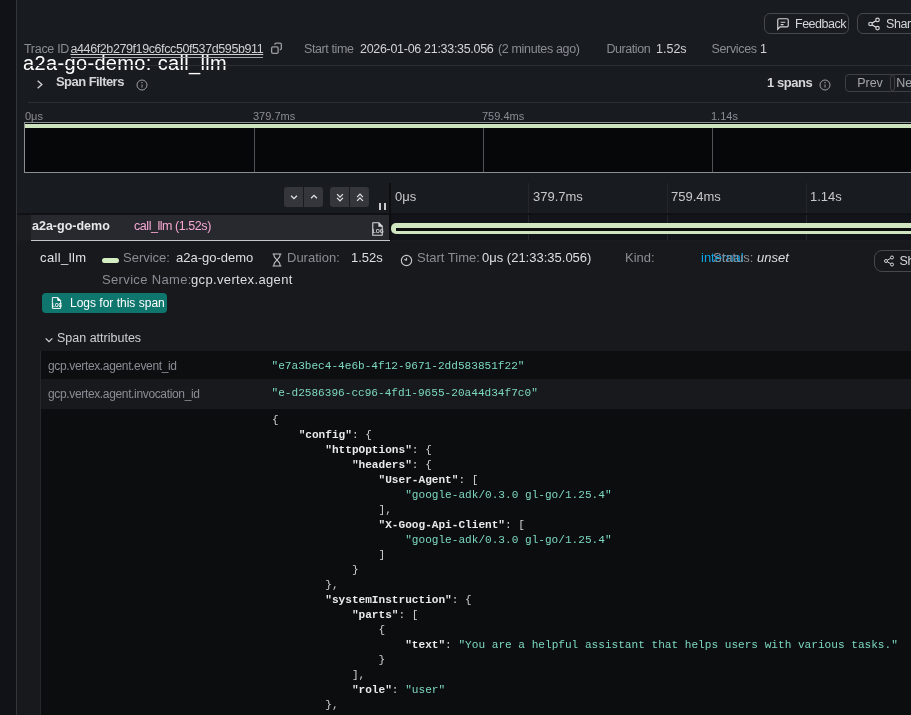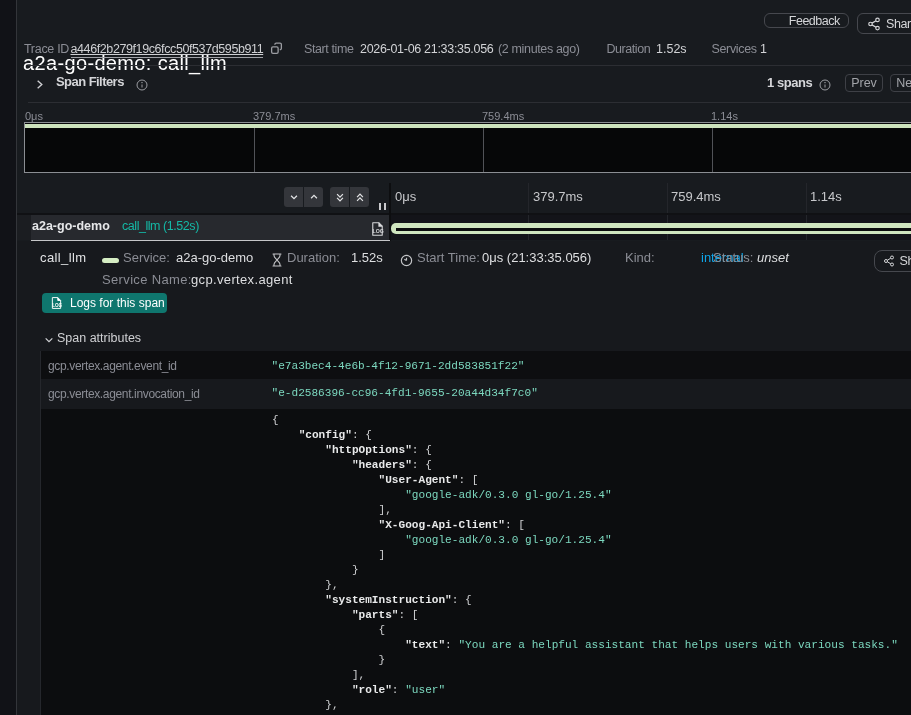--- a/index.html
+++ b/index.html
@@ -26,21 +26,21 @@
       <path d="M9 5V4.5A2.5 2.5 0 0 1 11.5 2h7A2.5 2.5 0 0 1 21 4.5v7a2.5 2.5 0 0 1-2.5 2.5H18"></path>
     </svg>
   <div class="abs g" style="left:304px;top:41.5px;font-size:12.5px;letter-spacing:-0.4px;">Start time</div>
   <div class="abs" style="left:360px;top:41.5px;font-size:12.5px;letter-spacing:-0.3px;color:#d2d3d6;font-weight:500;">2026-01-06 21:33:35.056</div>
   <div class="abs g" style="left:498px;top:41.5px;font-size:12.5px;letter-spacing:-0.35px;">(2 minutes ago)</div>
   <div class="abs g" style="left:606.5px;top:41.5px;font-size:12.5px;letter-spacing:-0.45px;">Duration</div>
   <div class="abs" style="left:656px;top:41.5px;font-size:12.5px;color:#d2d3d6;font-weight:500;">1.52s</div>
   <div class="abs g" style="left:711.5px;top:41.5px;font-size:12.5px;letter-spacing:-0.35px;">Services</div>
   <div class="abs" style="left:760px;top:41.5px;font-size:12.5px;color:#d2d3d6;font-weight:500;">1</div>
 
-  <div class="abs" style="left:764px;top:13px;width:84.5px;height:15px;border:1px solid #46484e;border-radius:6px;display:flex;align-items:center;padding-left:11px;flex-direction:column;">
+  <div class="abs" style="left:764px;top:13px;width:84.5px;height:21px;border:1px solid #46484e;border-radius:6px;display:flex;align-items:center;padding-left:11px;">
     <svg width="14" height="14" viewBox="0 0 24 24" fill="none" stroke="#d5d6d9" stroke-width="2">
         <path d="M21 15a2 2 0 0 1-2 2H7l-4 4V5a2 2 0 0 1 2-2h14a2 2 0 0 1 2 2z"></path>
         <path d="M8 9h8M8 13h5"></path>
       </svg>
     <span style="font-size:12.5px;letter-spacing:-0.5px;color:#d5d6d9;margin-left:5px;">Feedback</span>
   </div>
   <div class="abs" style="left:857px;top:13px;width:85px;height:21px;border:1px solid #46484e;border-radius:6px;display:flex;align-items:center;padding-left:9px;">
     <svg width="14" height="14" viewBox="0 0 24 24" fill="none" stroke="#d5d6d9" stroke-width="2">
         <circle cx="18" cy="5" r="3"></circle>
         <circle cx="6" cy="12" r="3"></circle>
@@ -59,21 +59,21 @@
       <circle cx="12" cy="12" r="10"></circle>
       <path d="M12 11v6"></path>
       <circle cx="12" cy="7.5" r="0.6" fill="#9b9da2"></circle>
     </svg>
   <div class="abs" style="left:767px;top:75px;font-size:13px;font-weight:600;letter-spacing:-0.45px;color:#d5d6d9;">1 spans</div>
   <svg class="abs" style="left:818.5px;top:78.5px;" width="12" height="12" viewBox="0 0 24 24" fill="none" stroke="#9b9da2" stroke-width="2">
       <circle cx="12" cy="12" r="10"></circle>
       <path d="M12 11v6"></path>
       <circle cx="12" cy="7.5" r="0.6" fill="#9b9da2"></circle>
     </svg>
-  <div class="abs" style="left:845px;top:74px;width:38px;height:18px;border:1px solid #3e4046;border-radius:4px;color:#a2a4a9;font-size:12.5px;display:flex;align-items:center;justify-content:center;">Prev</div>
+  <div class="abs" style="left:845px;top:74px;width:50px;height:18px;border:1px solid #3e4046;border-radius:4px;color:#a2a4a9;font-size:12.5px;display:flex;align-items:center;justify-content:center;">Prev</div>
   <div class="abs" style="left:890px;top:74px;width:38px;height:18px;border:1px solid #3e4046;border-radius:4px;color:#a2a4a9;font-size:12.5px;display:flex;align-items:center;justify-content:center;">Next</div>
   <div class="abs" style="left:28px;top:102px;width:920px;height:1px;background:#2c2e33;"></div>
 
   <div class="abs g" style="left:25px;top:109.5px;font-size:11px;">0μs</div>
   <div class="abs g" style="left:253px;top:109.5px;font-size:11px;">379.7ms</div>
   <div class="abs g" style="left:482px;top:109.5px;font-size:11px;">759.4ms</div>
   <div class="abs g" style="left:711px;top:109.5px;font-size:11px;">1.14s</div>
   <div class="abs" style="left:24px;top:122px;width:917px;height:51px;border:1px solid #8b8e93;background:#060708;">
     <div class="abs" style="left:0;top:1px;width:100%;height:4px;background:#cde3bd;"></div>
     <div class="abs" style="left:229px;top:5px;width:1px;height:44px;background:#505257;"></div>
@@ -123,21 +123,21 @@
 
   <div class="abs" style="left:389px;top:183px;width:2px;height:58px;background:#0d0e10;"></div>
 
   <div class="abs" style="left:17px;top:215px;width:14px;height:25px;background:#1b1d21;"></div>
   <div class="abs" style="left:31px;top:215px;width:358px;height:25px;background:#27292e;"></div>
   <div class="abs" style="left:391px;top:215px;width:569px;height:25px;background:#131419;"></div>
   <div class="abs" style="left:528px;top:215px;width:1px;height:25px;background:#24262b;"></div>
   <div class="abs" style="left:667px;top:215px;width:1px;height:25px;background:#24262b;"></div>
   <div class="abs" style="left:806px;top:215px;width:1px;height:25px;background:#24262b;"></div>
   <div class="abs" style="left:32px;top:219px;font-size:12.5px;font-weight:600;color:#e6e7e9;">a2a-go-demo</div>
-  <div class="abs" style="left:122px;top:219px;font-size:12.5px;letter-spacing:-0.45px;color:#14b8a6;">call_llm (1.52s)</div>
+  <div class="abs" style="left:134px;top:219px;font-size:12.5px;letter-spacing:-0.45px;color:#f9a8d4;">call_llm (1.52s)</div>
 
   <svg class="abs" style="left:370px;top:220.5px;" width="15" height="16" viewBox="0 0 20 22" fill="none" stroke="#d8d9db" stroke-width="1.5">
     <path d="M3.5 2.5h8.5l4.5 4.5v12.5H3.5z" stroke-linejoin="round"></path>
       <path d="M12 2.5V7h4.5" fill="#d8d9db"></path>
     <text x="3.2" y="16.5" font-size="7.2" fill="#d8d9db" stroke="none" font-family="Liberation Sans, sans-serif" font-weight="bold">LOG</text>
   </svg>
 
   <div class="abs" style="left:391px;top:223px;width:552px;height:11px;background:#cfe5bf;border-radius:5px;"></div>
   <div class="abs" style="left:396px;top:227.5px;width:547px;height:3.5px;background:#0c0d0e;"></div>
 

